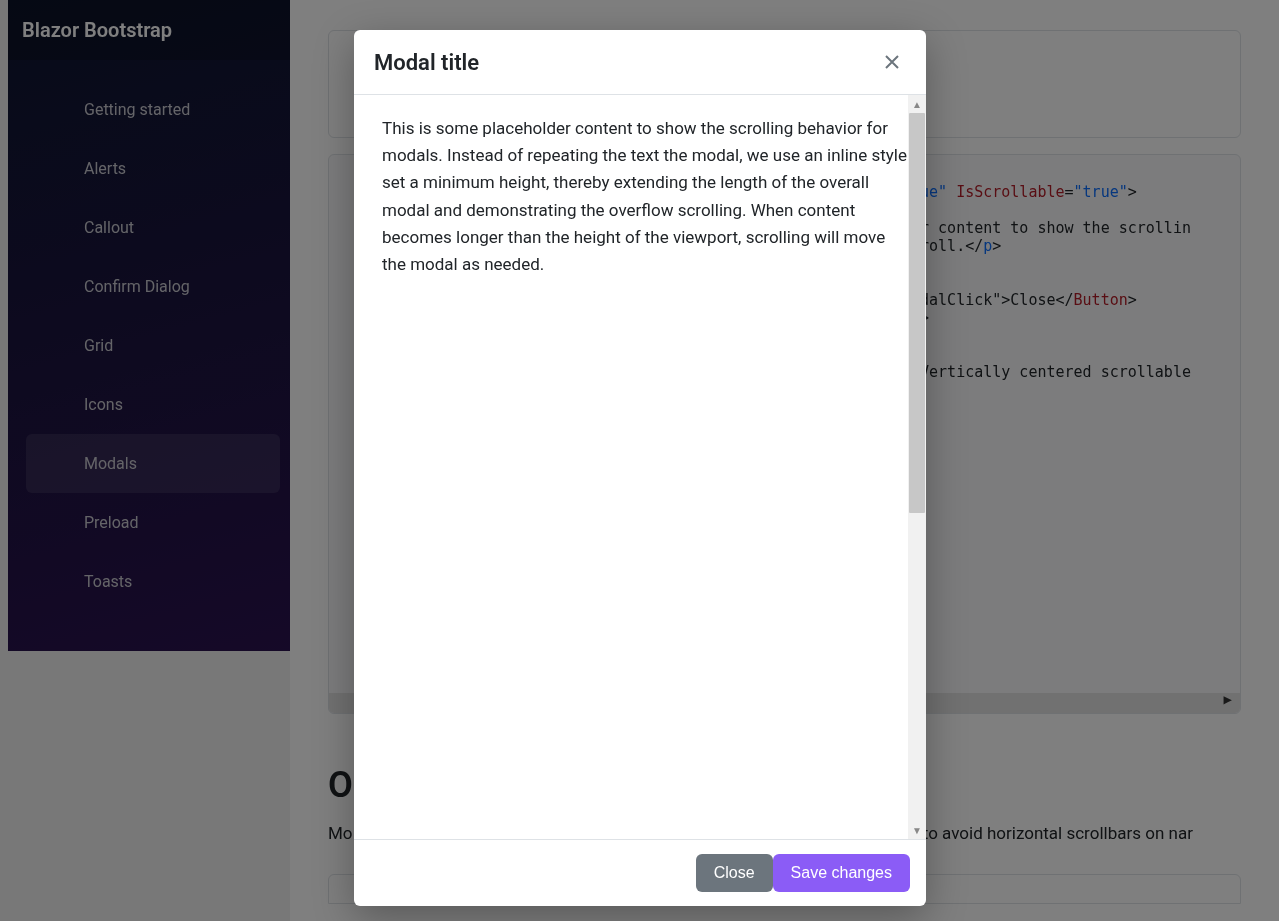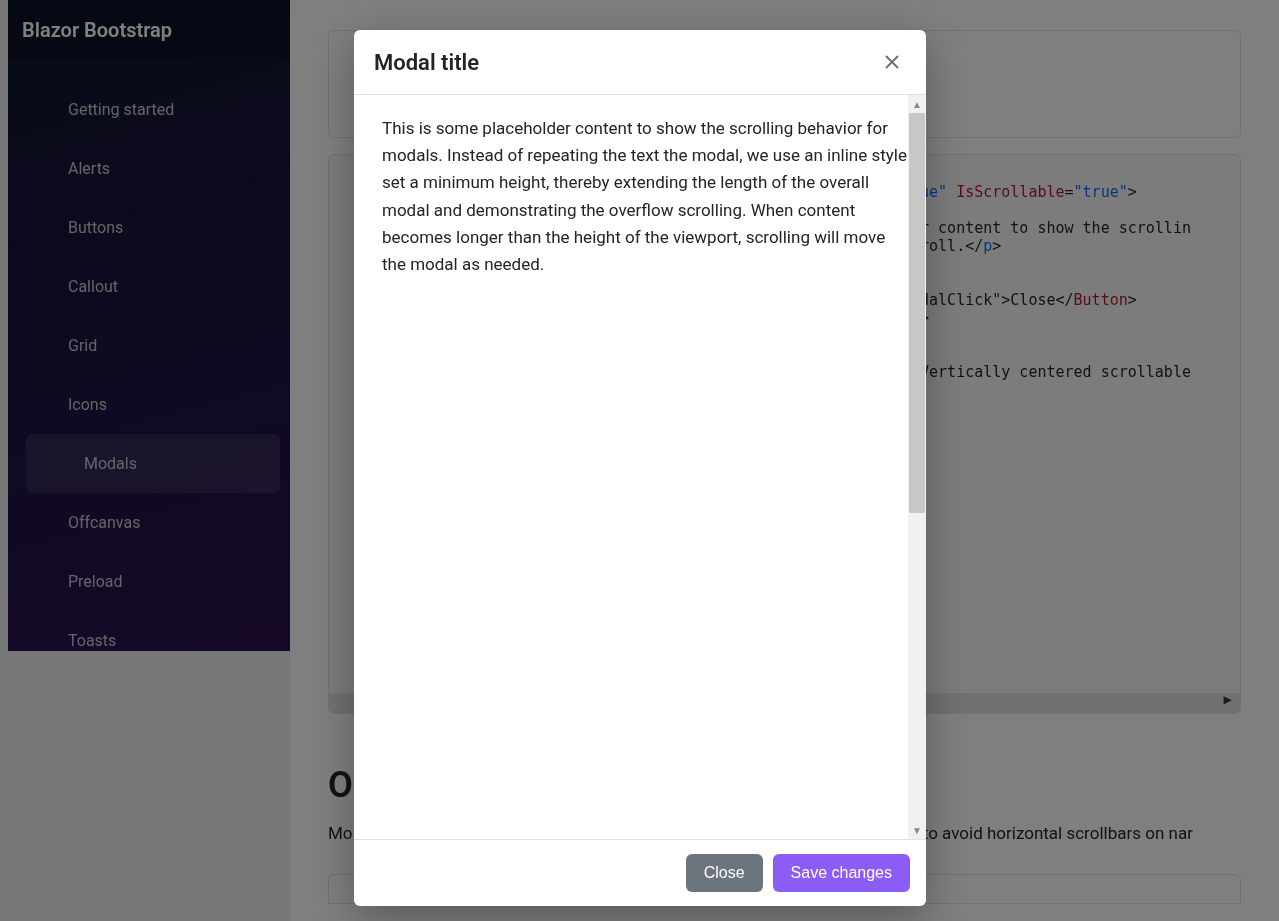--- a/index.html
+++ b/index.html
@@ -23,21 +23,21 @@
     .sidebar-brand {
       padding: 18px 14px;
       font-size: 20px;
       font-weight: 600;
       color: #fff;
       background: rgba(0,0,0,0.18);
     }
     .sidebar-nav { padding: 20px 0; }
     .nav-item {
       display: block;
-      padding: 20px 16px 20px 60px;
+      padding: 20px 16px 20px 76px;
       color: #c9c9d0;
       font-size: 16px;
       cursor: pointer;
     }
     .nav-item.active {
       background: rgba(255,255,255,0.09);
       border-radius: 6px;
       margin: 0 18px;
       padding-left: 58px;
     }
@@ -165,21 +165,20 @@
       top: 0; left: 1px; right: 1px;
       height: 400px;
       background: #c7c7c7;
       border-radius: 1px;
     }
     .modal-footer {
       border-top: 1px solid #dee2e6;
       padding: 14px 16px;
       display: flex;
       justify-content: flex-end;
-      gap: 10px;
     }
     .btn {
       border: none;
       border-radius: 6px;
       padding: 10px 18px;
       font-size: 16px;
       cursor: pointer;
       color: #fff;
     }
     .btn-secondary { background: #6c757d; }
@@ -193,26 +192,25 @@
     }
   </style>
 </head>
 <body>
 
 <div class="sidebar">
   <div class="sidebar-brand">Blazor Bootstrap</div>
   <div class="sidebar-nav" id="sidebar-nav">
       <div class="nav-item">Getting started</div>
       <div class="nav-item">Alerts</div>
-      <div class="nav-item">Buttons</div>
       <div class="nav-item">Callout</div>
+      <div class="nav-item">Confirm Dialog</div>
       <div class="nav-item">Grid</div>
       <div class="nav-item">Icons</div>
       <div class="nav-item active">Modals</div>
-      <div class="nav-item">Offcanvas</div>
       <div class="nav-item">Preload</div>
       <div class="nav-item">Toasts</div>
     </div>
 </div>
 
 <div class="main">
   <div class="demo-box"></div>
 
   <div class="code-box">
 <span class="code-line" style="padding-left:570px;"><span class="c-val">rue"</span> <span class="c-str">IsScrollable</span><span>=</span><span class="c-val">"true"</span><span>&gt;</span></span>

